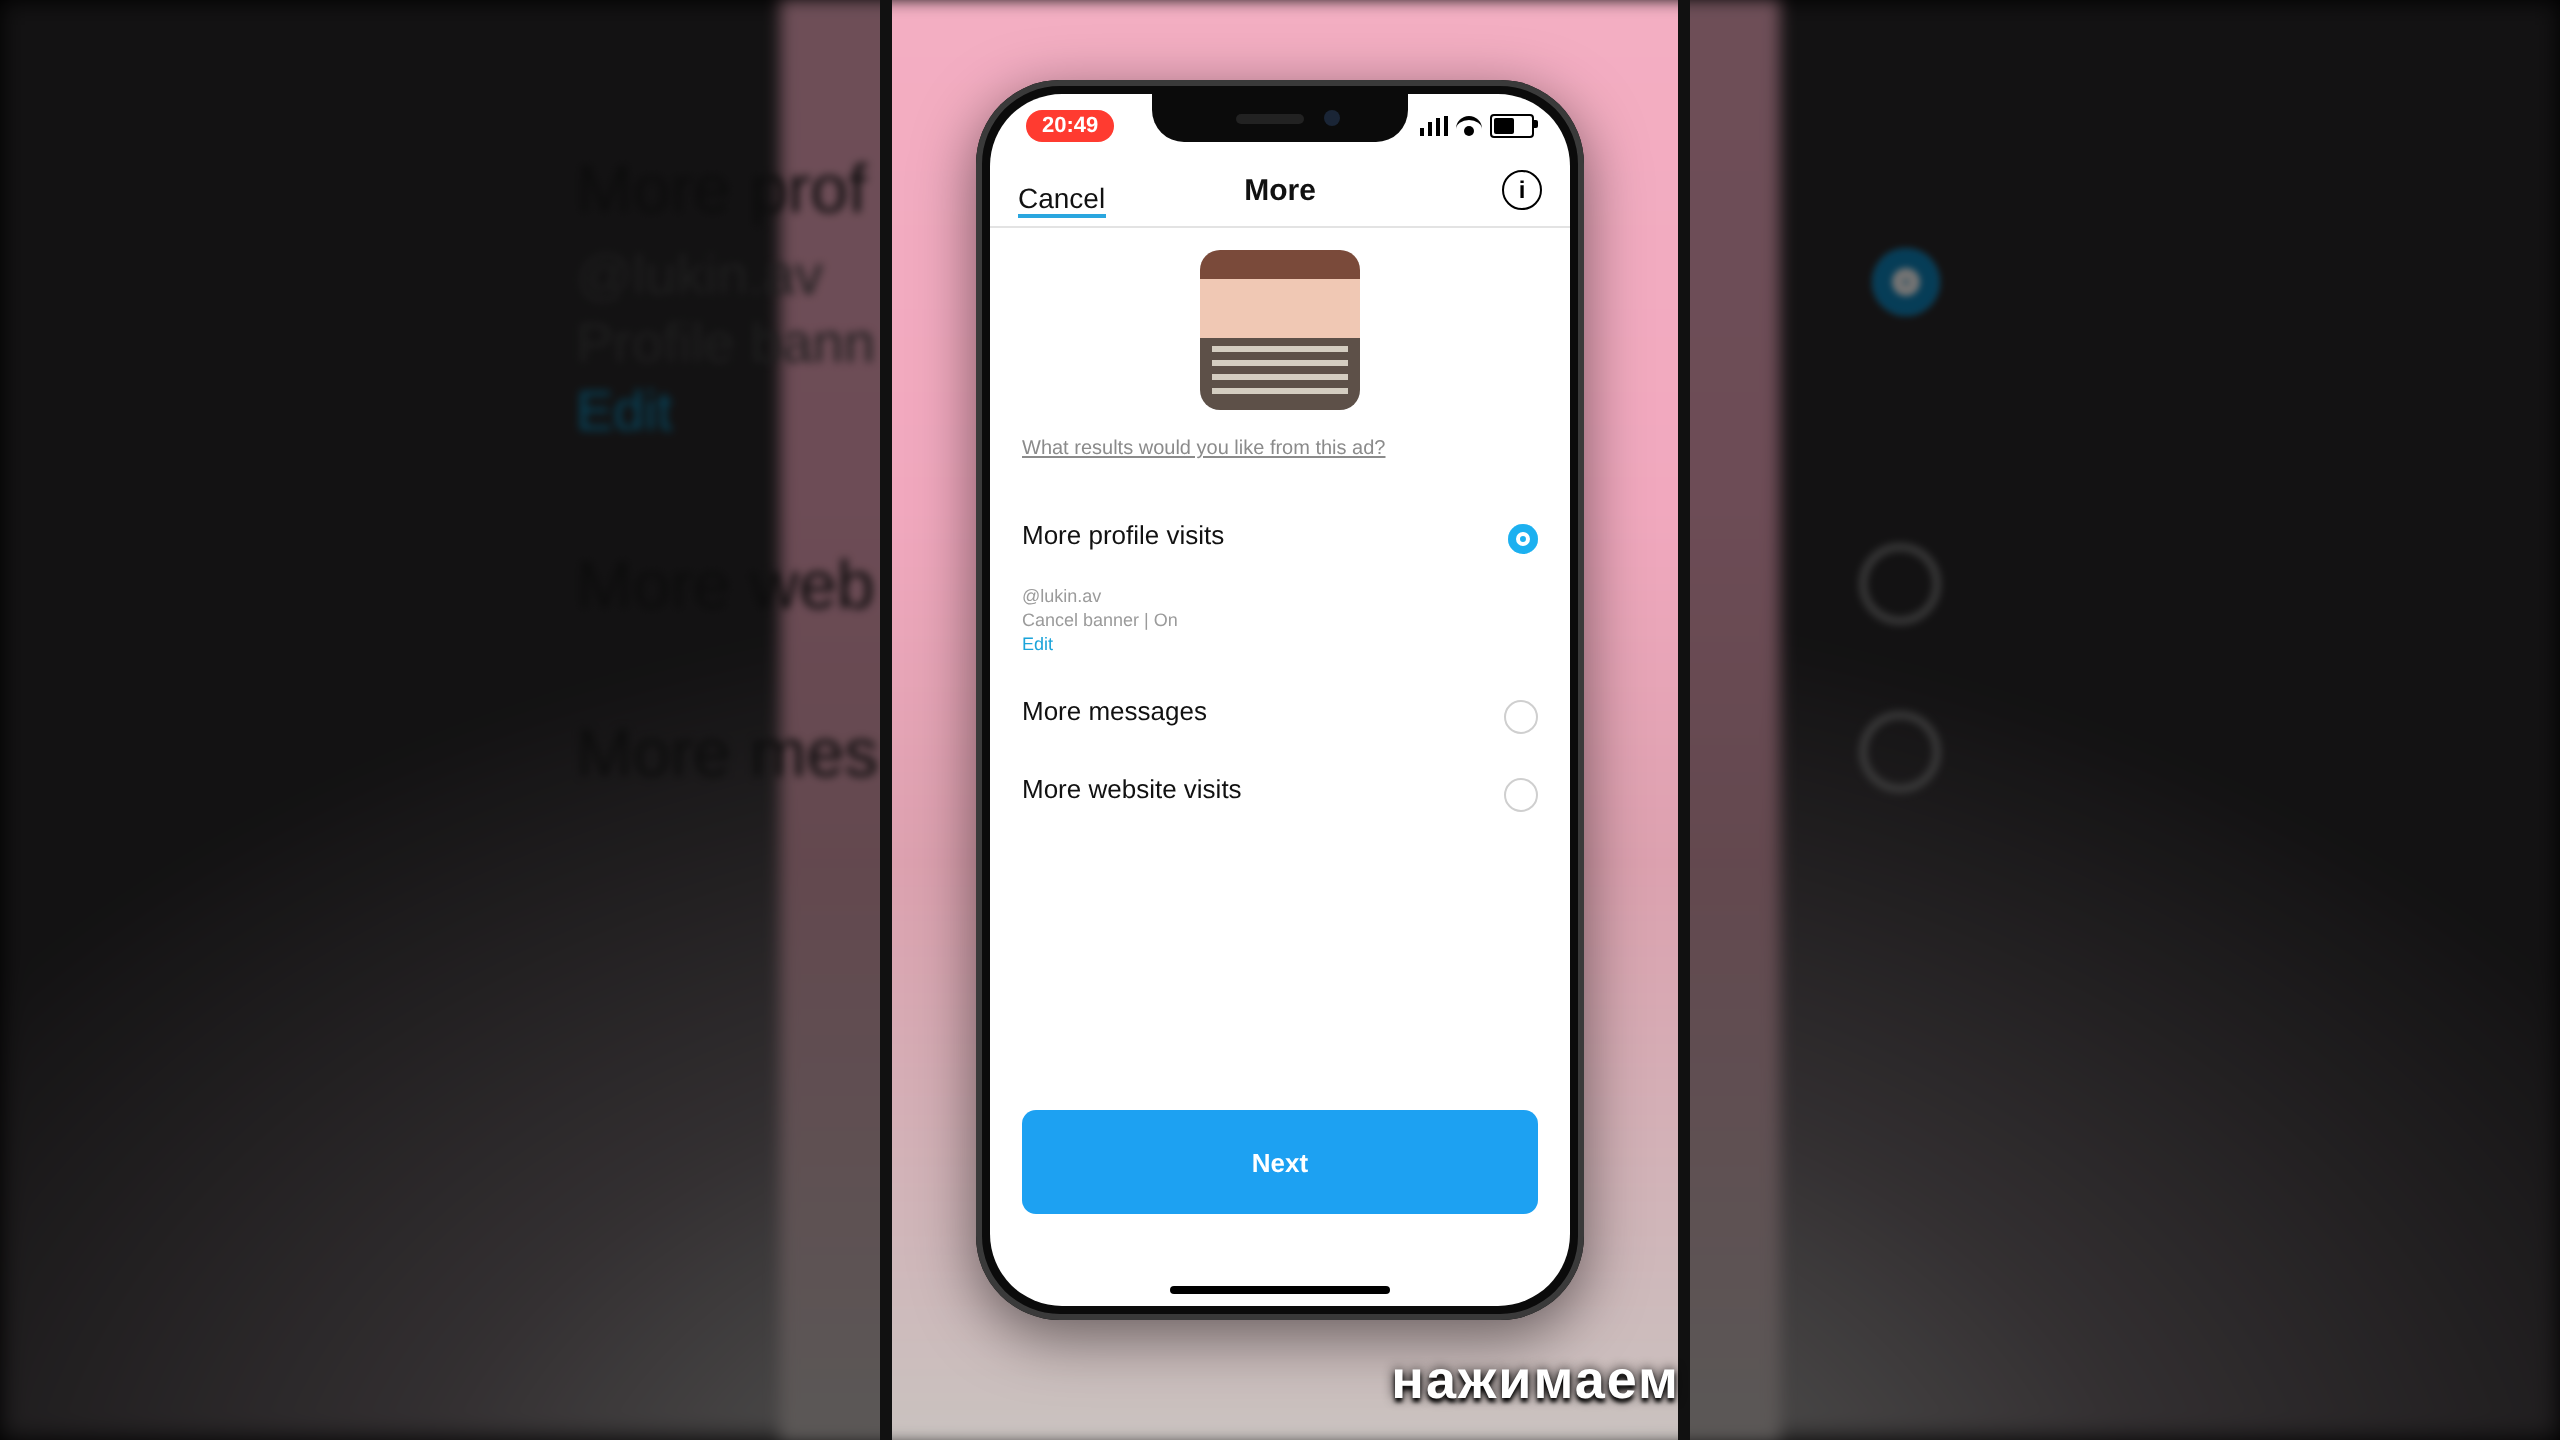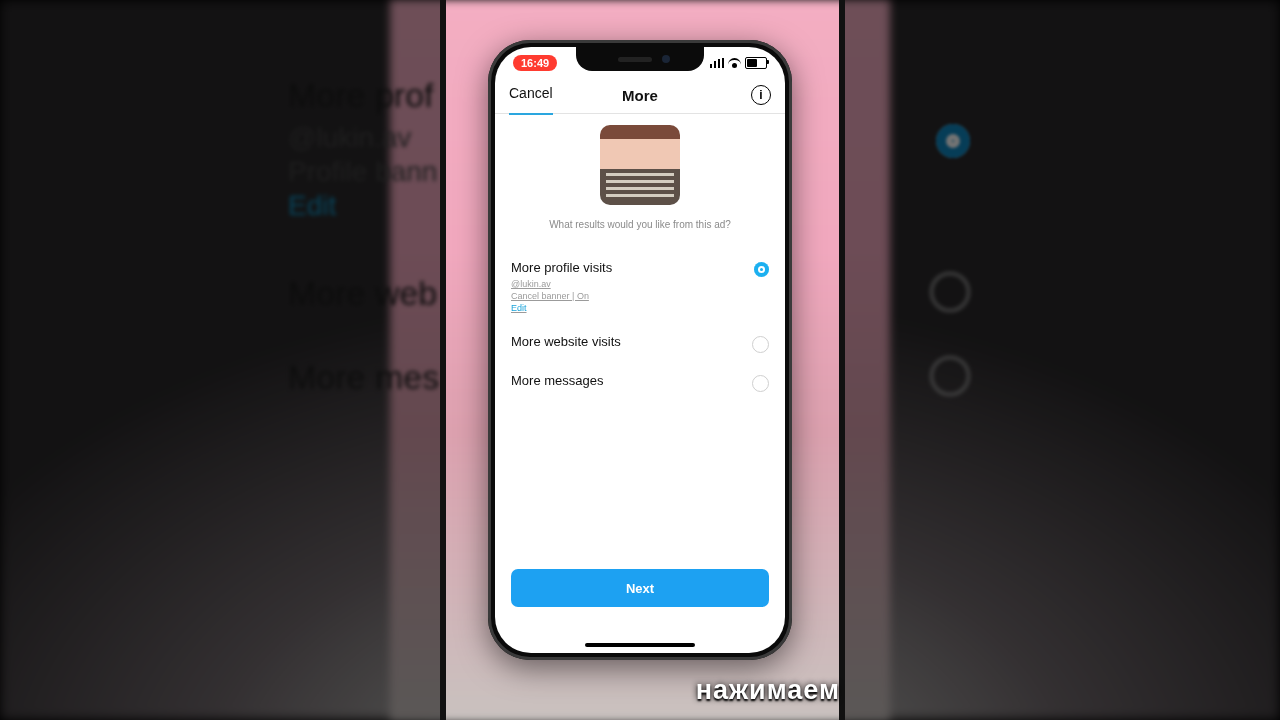--- a/index.html
+++ b/index.html
@@ -45,39 +45,39 @@
       linear-gradient(to right,#000 2px,transparent 2px) 8px 1px/3px 9px no-repeat,
       linear-gradient(to right,#000 2px,transparent 2px) 12px 0/3px 10px no-repeat;}
   .wifi{width:13px;height:10px;position:relative;}
   .wifi::before{content:"";position:absolute;inset:0;border:2px solid #000;border-bottom:none;border-left:none;border-right:none;border-radius:10px 10px 0 0;height:7px;}
   .wifi::after{content:"";position:absolute;left:4px;bottom:0;width:5px;height:5px;border-radius:50%;background:#000;}
   .batt{width:20px;height:10px;border:1px solid #000;border-radius:2px;position:relative;}
   .batt::before{content:"";position:absolute;right:-3px;top:2px;width:2px;height:4px;background:#000;border-radius:0 1px 1px 0;}
   .batt::after{content:"";position:absolute;left:1px;top:1px;bottom:1px;width:10px;background:#000;border-radius:1px;}
   
   .nav{position:absolute;top:30px;left:0;right:0;height:36px;display:flex;align-items:center;justify-content:space-between;padding:0 14px;border-bottom:1px solid #e3e3e3;}
-  .nav .cancel{color:#111;font-size:14px;border-bottom:2px solid #2aa6df;padding-bottom:12px;margin-bottom:-9px;}
+  .nav .cancel{color:#111;font-size:14px;border-bottom:2px solid #2aa6df;padding-bottom:0;margin-bottom:-9px;}
   .nav .title{font-size:15px;font-weight:700;color:#111;position:absolute;left:0;right:0;text-align:center;pointer-events:none;}
   .nav .info{width:18px;height:18px;border:1.5px solid #000;border-radius:50%;display:flex;align-items:center;justify-content:center;font-size:12px;font-weight:700;}
   
   .content{position:absolute;top:66px;left:0;right:0;bottom:0;padding:12px 16px 0;}
   .thumb{width:80px;height:80px;border-radius:10px;margin:0 auto 14px;overflow:hidden;
          background:linear-gradient(180deg,#7a4a3a 0 18%,#f0c8b4 18% 55%,#5d5048 55% 100%);position:relative;}
   .thumb::after{content:"";position:absolute;left:6px;right:6px;bottom:8px;height:26px;
          background:repeating-linear-gradient(0deg,#e9e3d6 0 3px,transparent 3px 7px);opacity:.85;}
   .h1{text-align:center;font-size:18px;font-weight:800;color:#111;margin:0 0 4px;}
-  .h2{text-align:center;font-size:10px;color:#8b8b8b;margin:0 0 20px;}
+  .h2{font-size:10px;color:#8b8b8b;margin:0 0 20px;text-decoration:underline;}
   .opt{display:flex;justify-content:space-between;align-items:flex-start;padding:10px 0;}
   .opt .lbl{font-size:13px;color:#111;}
-  .opt .meta{font-size:9px;color:#9b9b9b;line-height:1.35;margin-top:3px;text-decoration:underline;}
+  .opt .meta{font-size:9px;color:#9b9b9b;line-height:1.35;margin-top:17px;}
   .opt .meta .edit{color:#1ba4da;}
   .radio{width:15px;height:15px;border-radius:50%;margin-top:2px;flex:0 0 auto;}
   .radio.on{background:#1cb0f0;box-shadow:inset 0 0 0 4px #1cb0f0, inset 0 0 0 6px #fff;}
   .radio.off{border:1.5px solid #cfcfcf;}
-  .next{position:absolute;left:16px;right:16px;bottom:46px;height:38px;border-radius:7px;background:#1da1f2;color:#fff;font-size:13px;font-weight:600;display:flex;align-items:center;justify-content:center;}
+  .next{position:absolute;left:16px;right:16px;bottom:46px;height:52px;border-radius:7px;background:#1da1f2;color:#fff;font-size:13px;font-weight:600;display:flex;align-items:center;justify-content:center;}
   .home-ind{position:absolute;bottom:6px;left:50%;transform:translateX(-50%);width:110px;height:4px;border-radius:3px;background:#000;}
 </style>
 </head>
 <body>
 
 <div class="bg"></div>
 <div class="bg-pink"></div>
 
 <div class="bigtext h" style="left:288px;top:76px;">More prof</div>
 <div class="bigtext sub" style="left:288px;top:122px;">@lukin.av</div>
@@ -92,21 +92,21 @@
 
 <div class="dim left"></div>
 <div class="dim right"></div>
 <div class="vbar l"></div>
 <div class="vbar r"></div>
 
 <div class="phone">
   <div class="phone-inner">
     <div class="notch"></div>
     <div class="status">
-      <div class="time-pill">16:49</div>
+      <div class="time-pill">20:49</div>
       <div class="status-icons">
         <div class="sig"></div>
         <div class="wifi"></div>
         <div class="batt"></div>
       </div>
     </div>
 
     <div class="nav">
       <span class="cancel">Cancel</span>
       <span class="title">More</span>
@@ -125,26 +125,26 @@
           <div class="meta">
             <span>@lukin.av</span><br>
             <span>Cancel banner | On</span><br>
             <span class="edit">Edit</span>
           </div>
         </div>
         <div class="radio on"></div>
       </div>
 
       <div class="opt">
-        <div class="lbl">More website visits</div>
+        <div class="lbl">More messages</div>
         <div class="radio off"></div>
       </div>
 
       <div class="opt">
-        <div class="lbl">More messages</div>
+        <div class="lbl">More website visits</div>
         <div class="radio off"></div>
       </div>
 
       <div class="next">Next</div>
       <div class="home-ind"></div>
     </div>
   </div>
 </div>
 
 <div class="caption">нажимаем</div>

